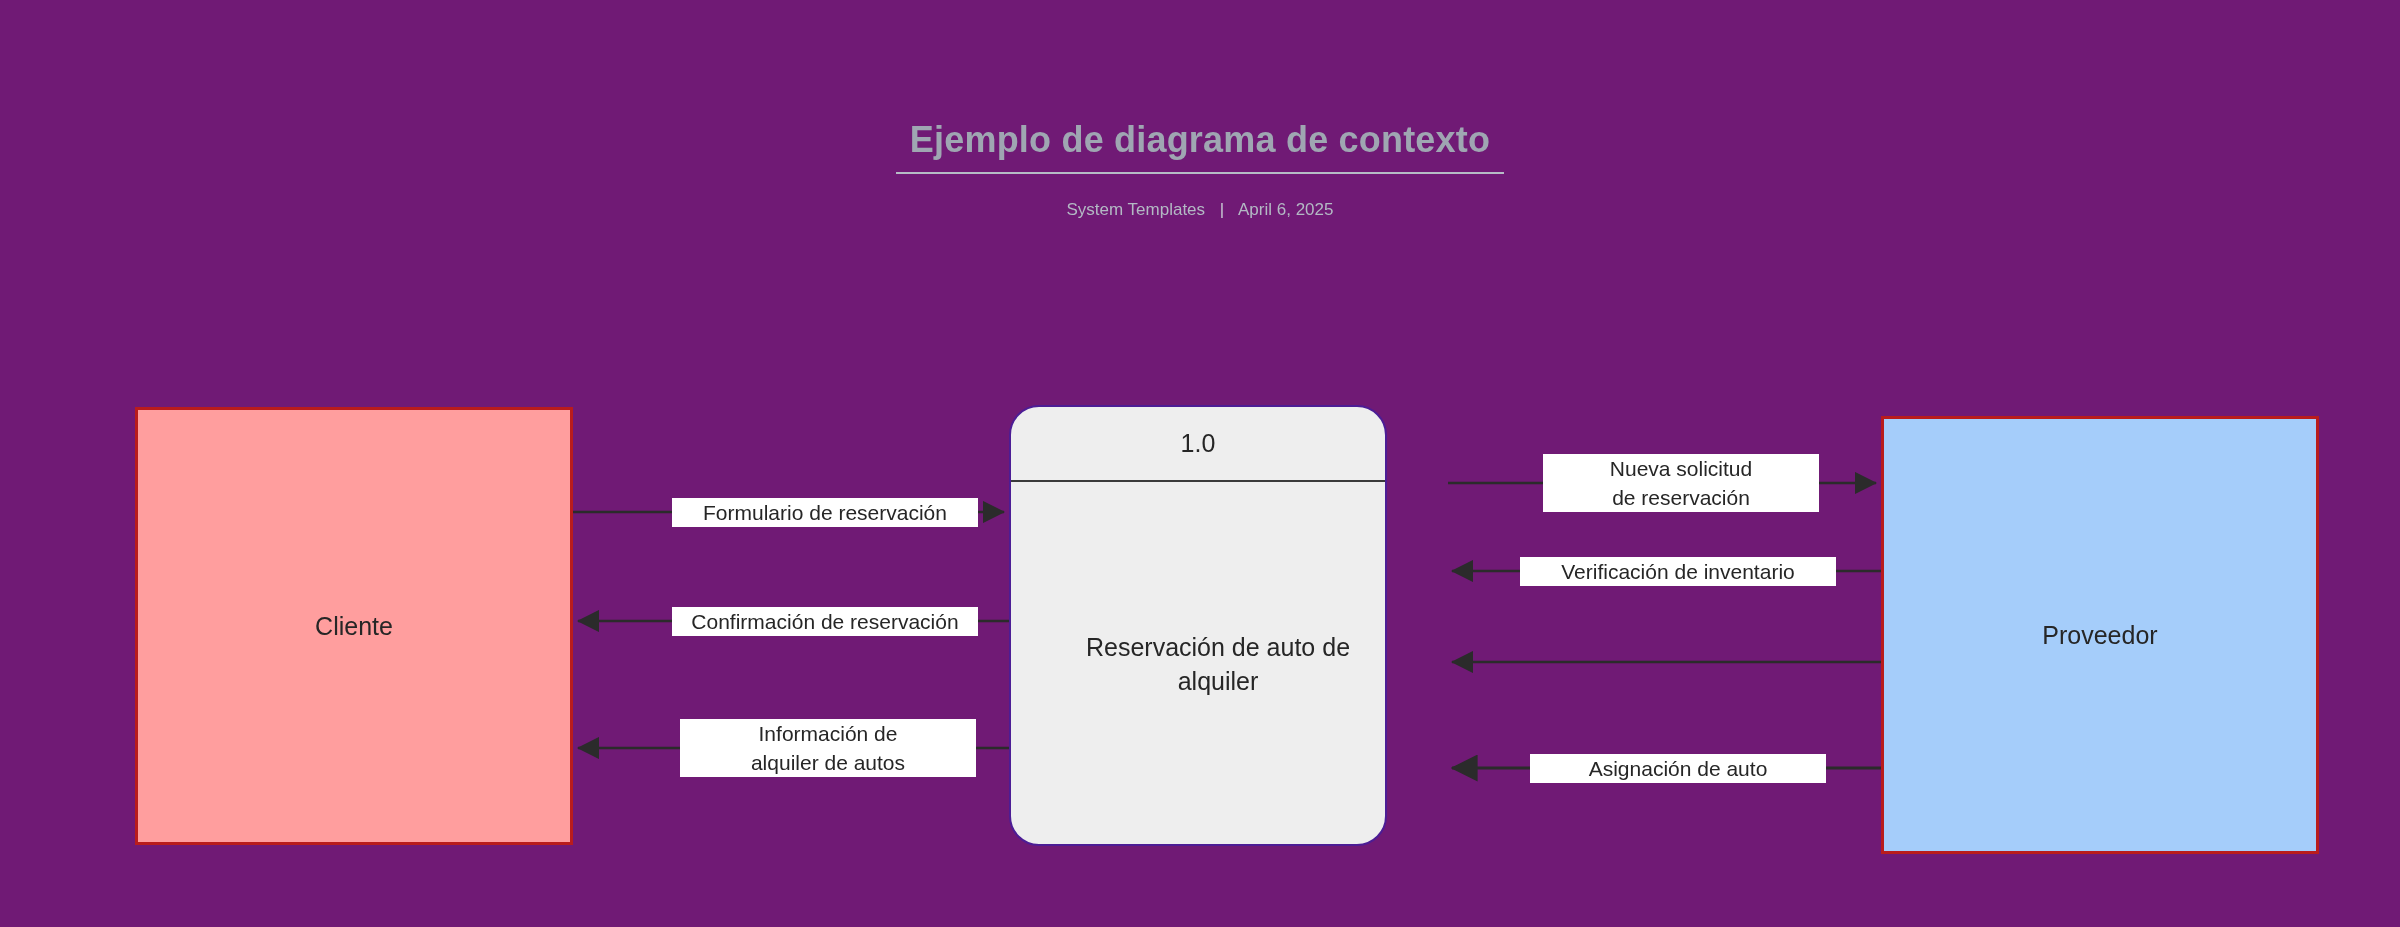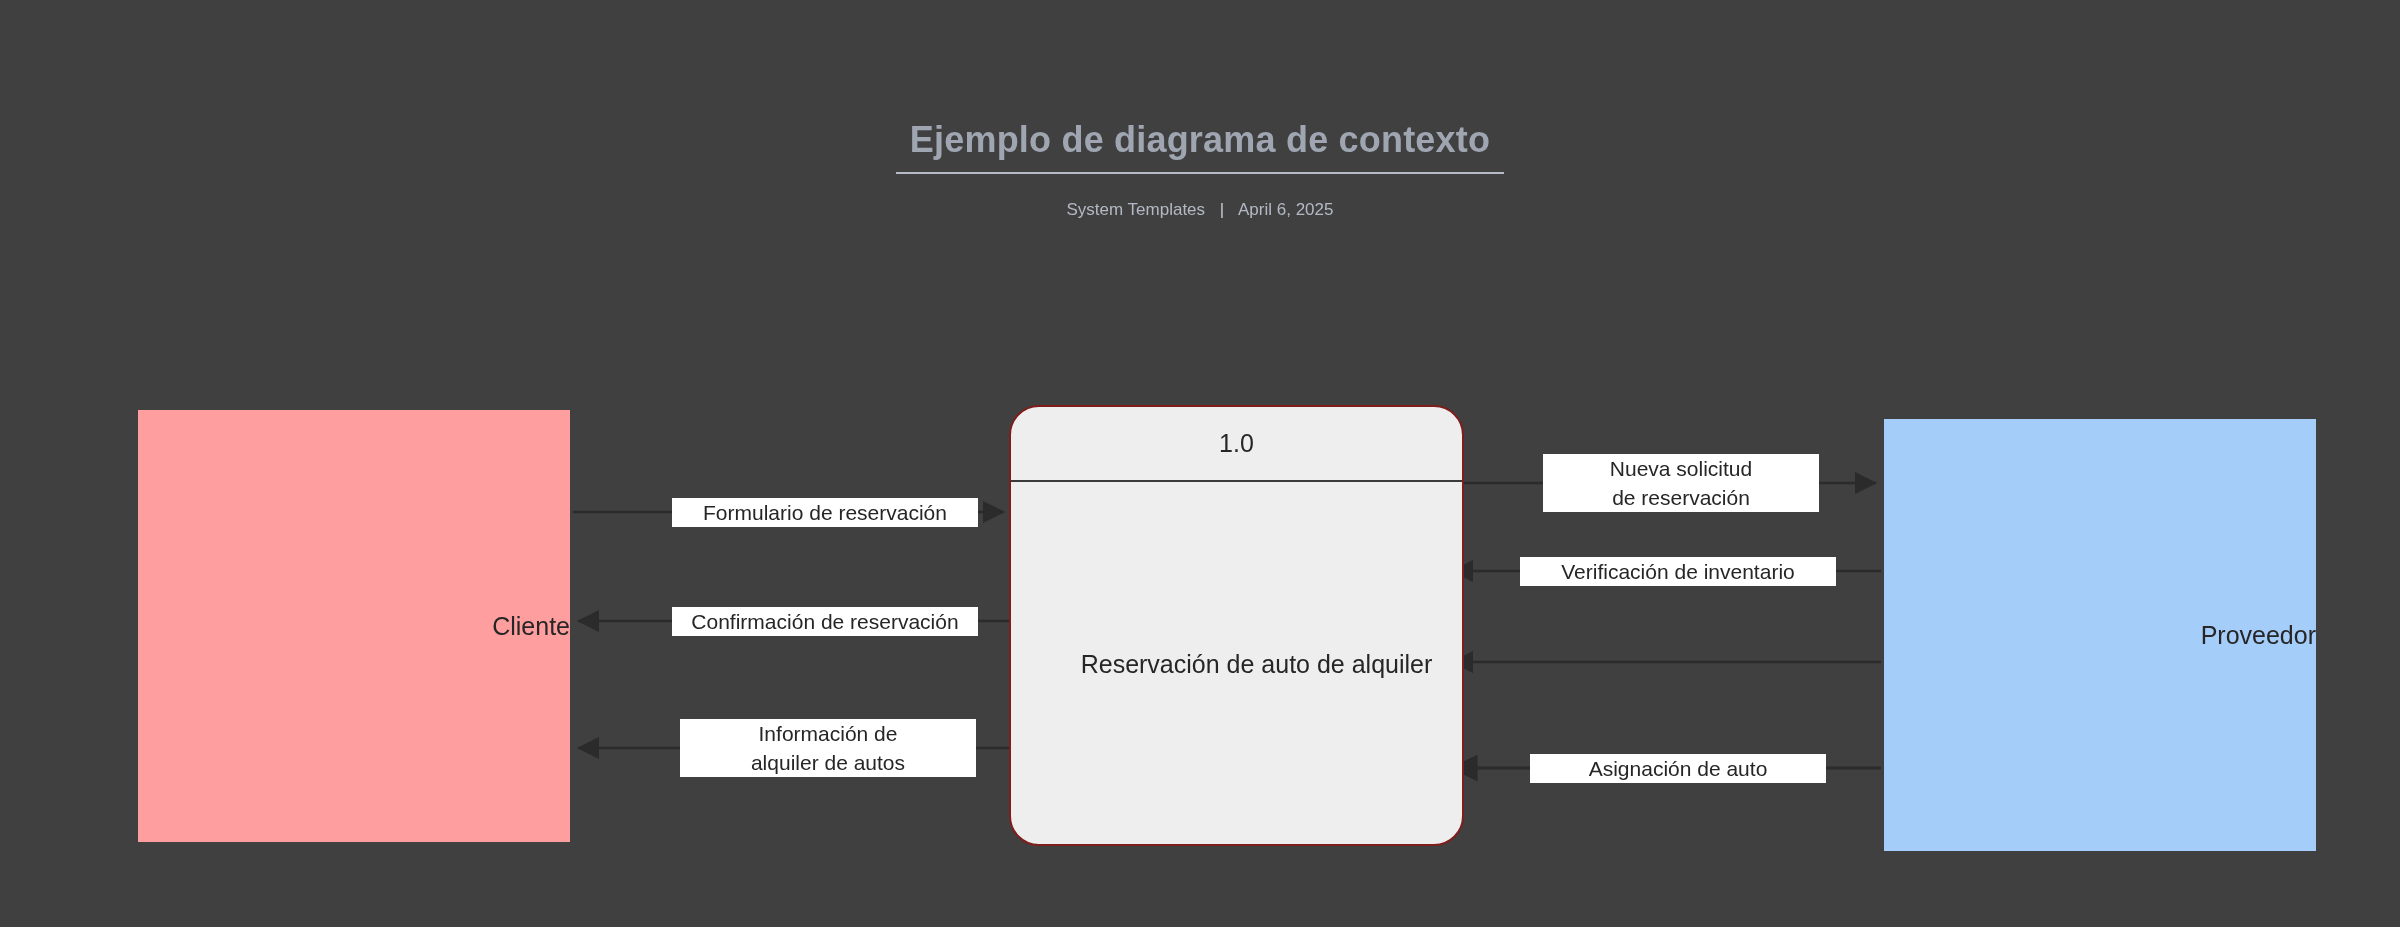--- a/index.html
+++ b/index.html
@@ -11,21 +11,21 @@
     font-family: "Liberation Sans", sans-serif;
     width: 2400px;
     height: 927px;
     overflow: hidden;
     position: relative;
   }
   #canvas {
     position: relative;
     width: 2400px;
     height: 927px;
-    background: #404040;
+    background: #701a75;
   }
 
   
   .doc-header {
     position: absolute;
     left: 0;
     top: 118px;
     width: 2400px;
     text-align: center;
   }
@@ -57,24 +57,24 @@
     left: 0;
     top: 0;
     width: 2400px;
     height: 927px;
   }
 
   
   .entity {
     position: absolute;
     box-sizing: border-box;
-    border: 3px solid #404040;
+    border: 3px solid #b91c1c;
     display: flex;
     align-items: center;
-    justify-content: flex-end;
+    justify-content: center;
   }
   .entity .entity-label {
     font-size: 25px;
     color: #262626;
     text-align: center;
     line-height: 30px;
   }
   #entity-cliente {
     left: 135px;
     top: 407px;
@@ -86,24 +86,24 @@
     top: 416px;
     width: 438px;
     height: 438px;
   }
 
   
   #process-box {
     position: absolute;
     left: 1009px;
     top: 405px;
-    width: 455px;
+    width: 378px;
     height: 441px;
     box-sizing: border-box;
-    border: 2px solid #7f1d1d;
+    border: 2px solid #4c1d95;
     border-radius: 30px;
     background: #eeeeee;
     overflow: hidden;
   }
   #process-box .process-number {
     position: absolute;
     left: 0;
     top: 0;
     width: 100%;
     height: 75px;

